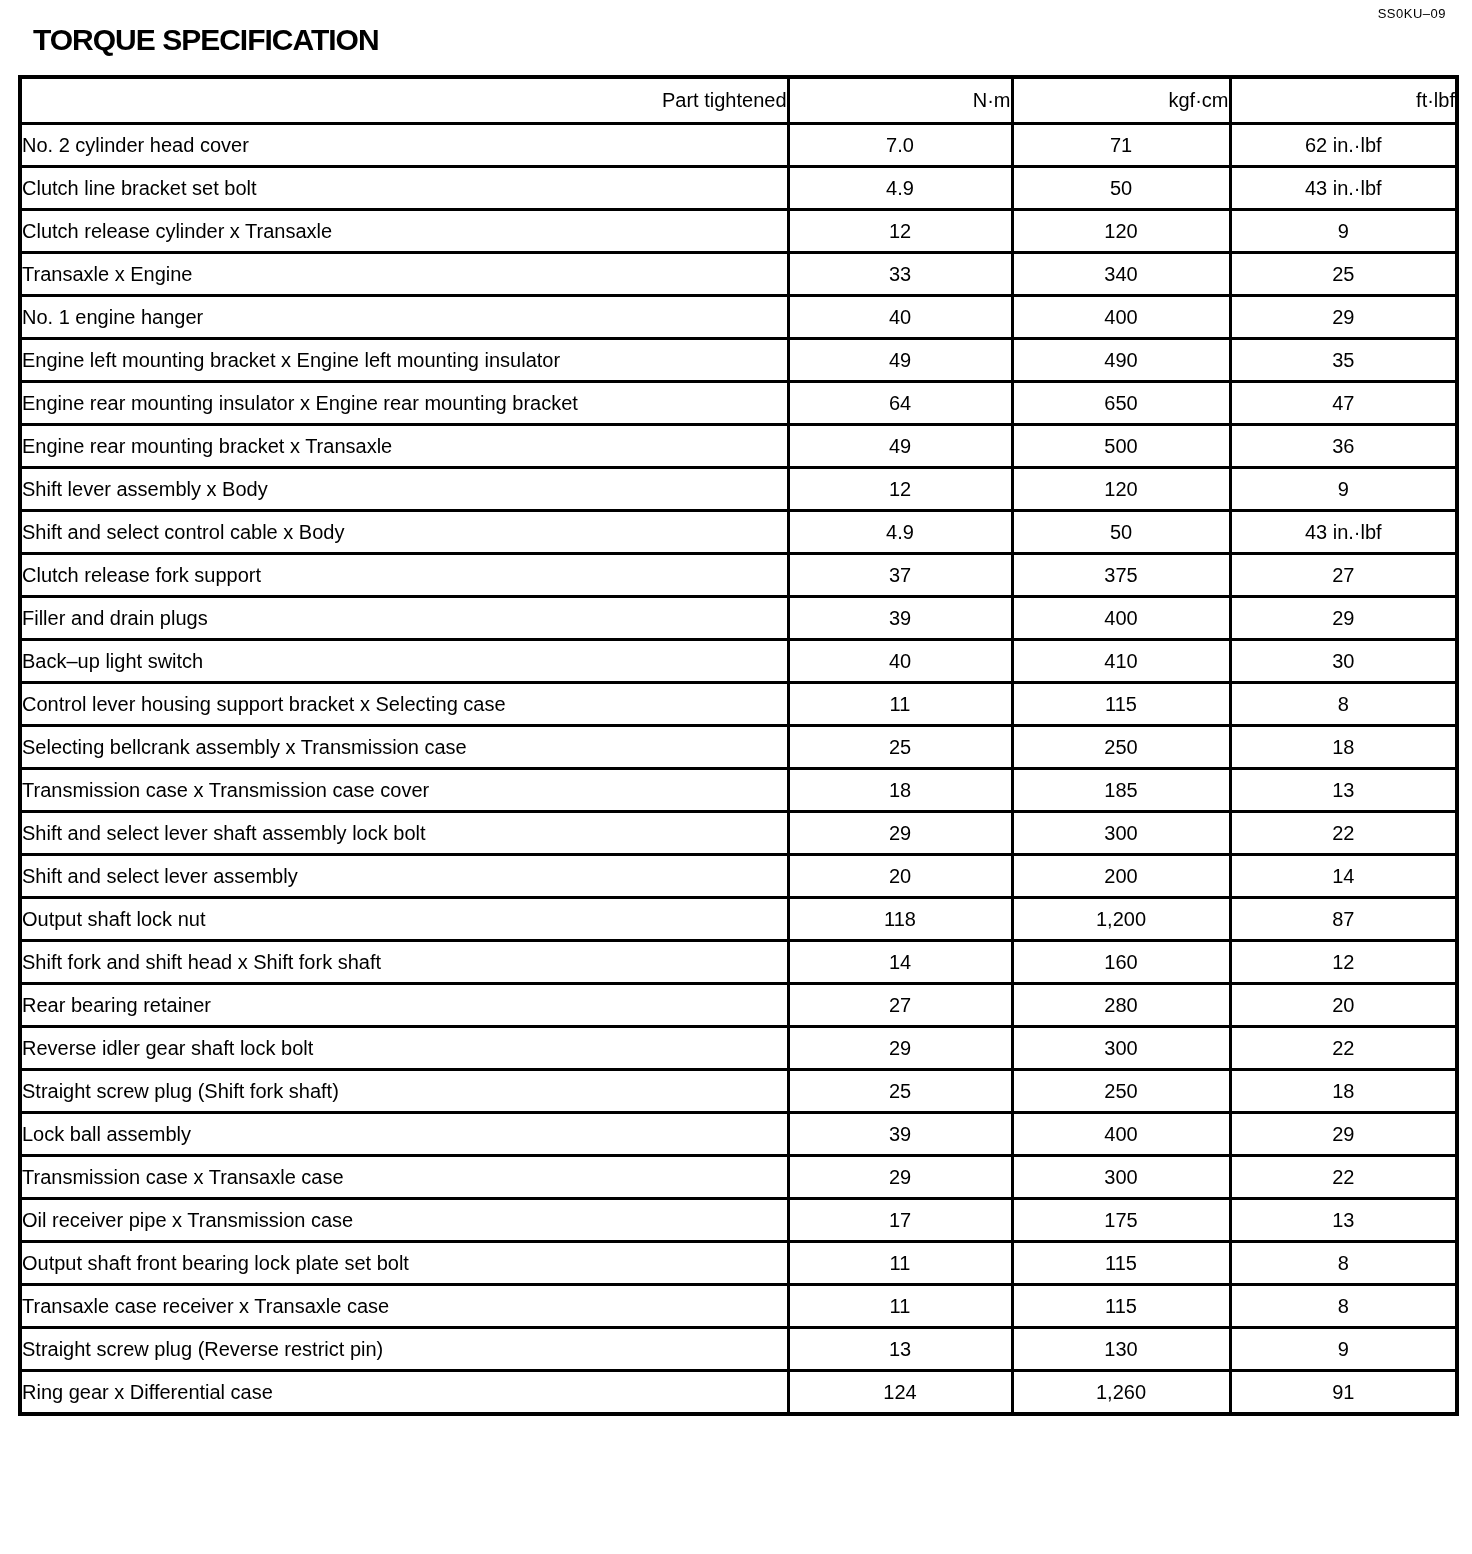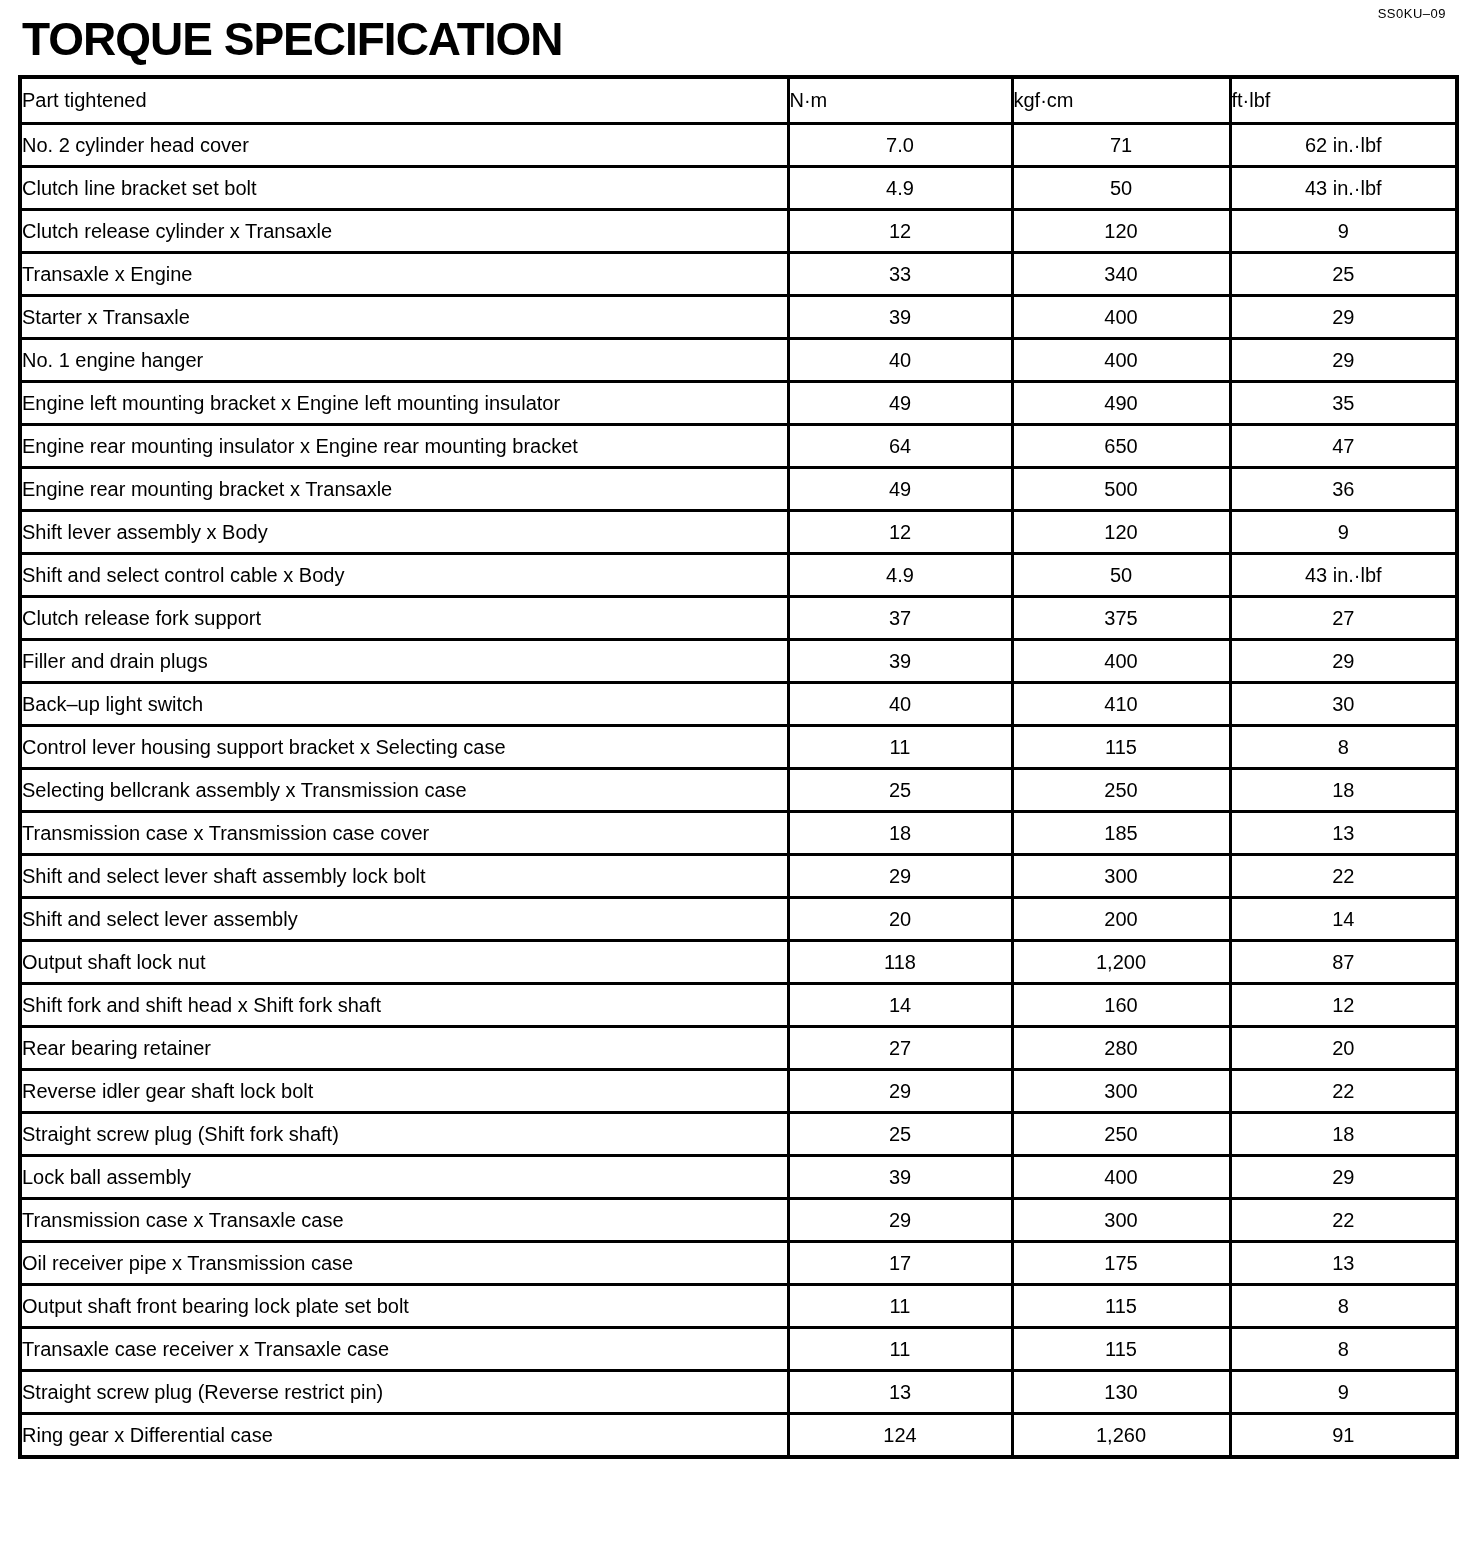--- a/index.html
+++ b/index.html
@@ -21,22 +21,22 @@
     top: 6px;
     right: 26px;
     font-size: 13px;
     letter-spacing: 0.5px;
     color: #000000;
   }
   .title {
     position: absolute;
     top: 12px;
     left: 22px;
-    margin: 0;
-    font-size: 46px;
+    margin: 11px;
+    font-size: 30px;
     font-weight: bold;
     letter-spacing: -1px;
     white-space: nowrap;
   }
   table.spec-table {
     position: absolute;
     top: 75px;
     left: 18px;
     width: 1437px;
     border-collapse: collapse;
@@ -47,21 +47,21 @@
   table.spec-table td {
     border: 3px solid #000000;
     font-size: 20px;
     font-weight: normal;
     padding: 0;
     overflow: hidden;
     white-space: nowrap;
   }
   table.spec-table thead th {
     height: 43px;
-    text-align: left;
+    text-align: right;
     vertical-align: middle;
   }
   table.spec-table tbody td {
     height: 40px;
     vertical-align: middle;
   }
   td.part {
     text-align: left;
     padding-left: 12px;
     margin-left: 36px;
@@ -117,26 +117,20 @@
           <td class="val">120</td>
           <td class="val">9</td>
         </tr>
         <tr>
           <td class="part">Transaxle x Engine</td>
           <td class="val">33</td>
           <td class="val">340</td>
           <td class="val">25</td>
         </tr>
         <tr>
-          <td class="part">Starter x Transaxle</td>
-          <td class="val">39</td>
-          <td class="val">400</td>
-          <td class="val">29</td>
-        </tr>
-        <tr>
           <td class="part">No. 1 engine hanger</td>
           <td class="val">40</td>
           <td class="val">400</td>
           <td class="val">29</td>
         </tr>
         <tr>
           <td class="part">Engine left mounting bracket x Engine left mounting insulator</td>
           <td class="val">49</td>
           <td class="val">490</td>
           <td class="val">35</td>

